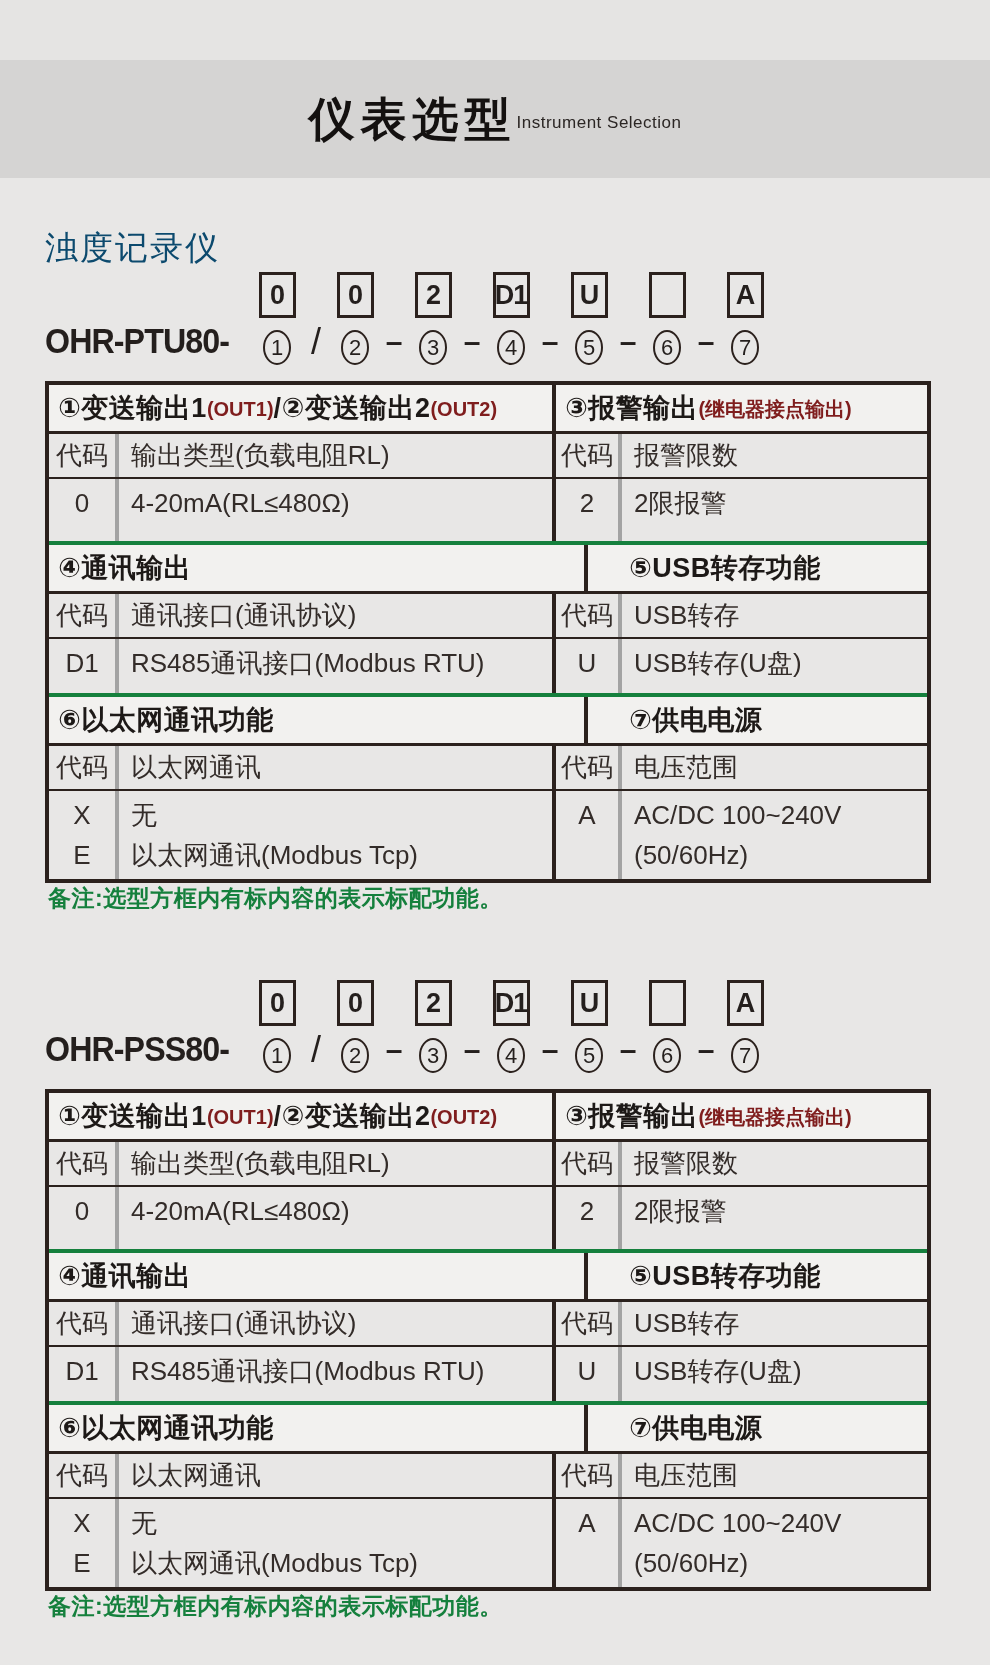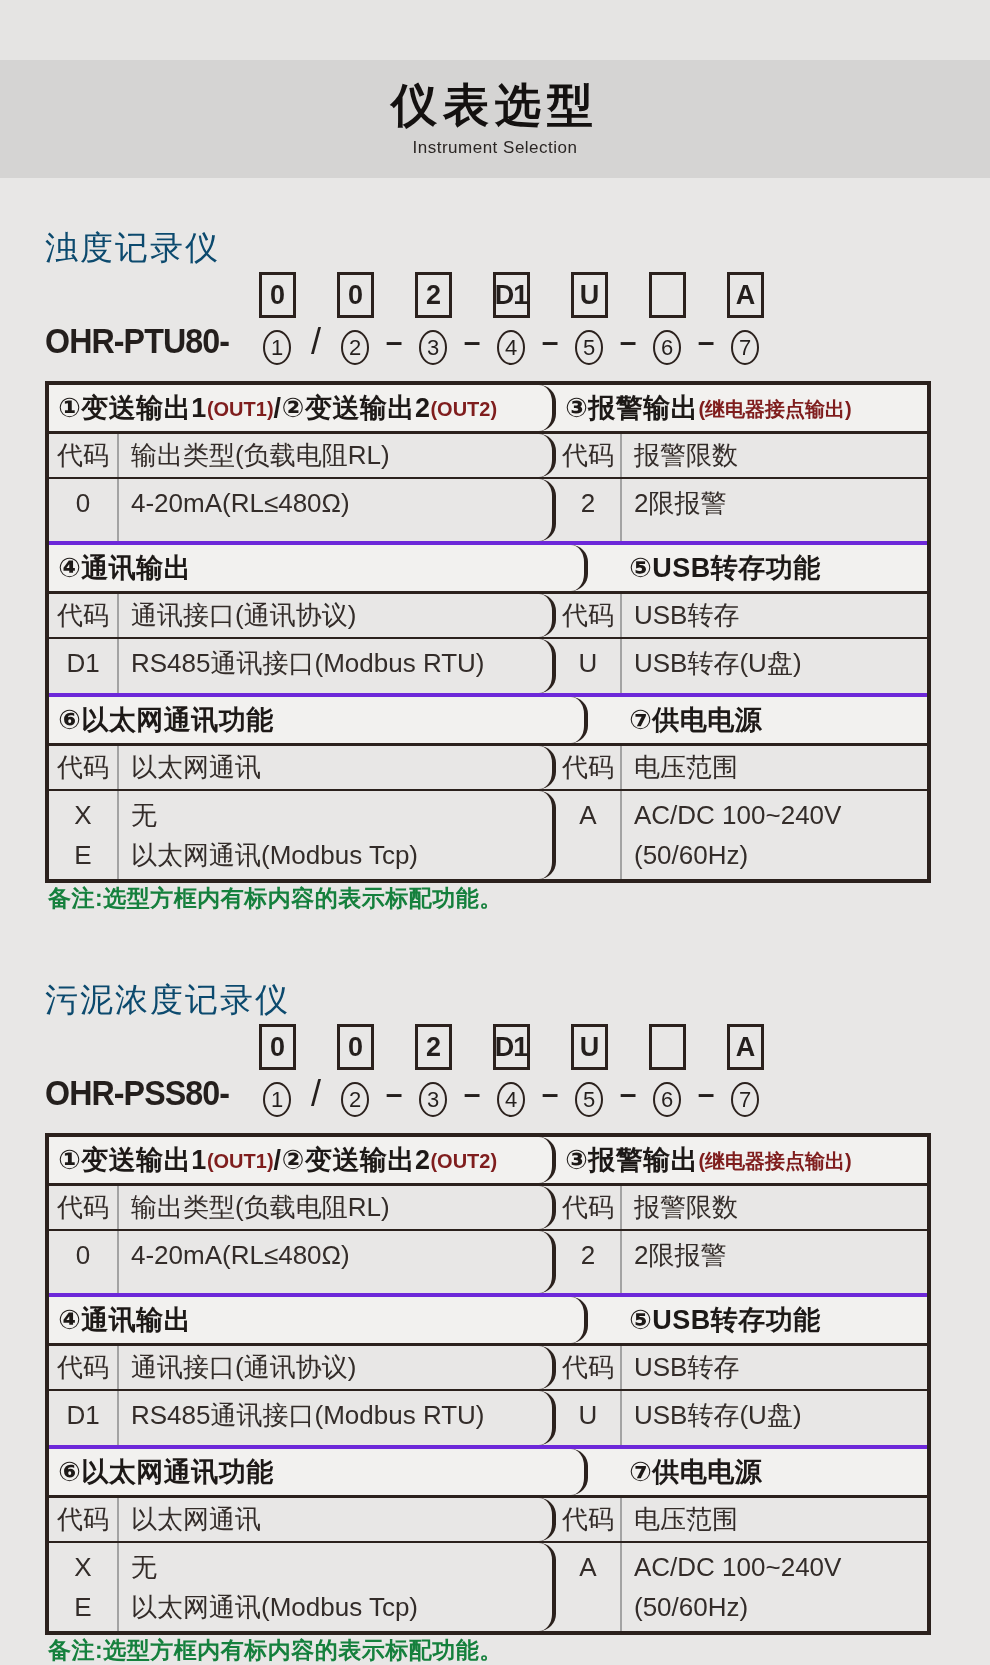--- a/index.html
+++ b/index.html
@@ -6,21 +6,21 @@
   html,body { width:990px; height:1665px; overflow:hidden; }
   body {
     background:#e8e7e6;
     font-family:"Liberation Sans","DejaVu Sans",sans-serif;
     color:#332c29;
   }
   
   .top-strip { height:60px; background:#e5e4e3; }
   .title-band {
     height:118px; background:#d5d4d3;
-    display:flex; flex-direction:column; align-items:center; justify-content:center;
+    display:flex; align-items:center; justify-content:center;
   }
   .page-title { font-size:46px; font-weight:bold; color:#141110; letter-spacing:6px; line-height:1.1; }
   .page-subtitle { font-size:17px; color:#2b2624; margin-top:8px; letter-spacing:0.5px; }
 
   
   .section { margin-left:45px; margin-right:45px; }
   .sec1 { margin-top:50px; }
   .sec2 { margin-top:66px; }
   .product-name { font-size:33px; color:#0c4a6e; letter-spacing:2px; line-height:40px; }
 
@@ -40,26 +40,26 @@
     margin-top:12px; width:28px; height:35px; border:2px solid #2b211d; border-radius:50%;
     display:flex; align-items:center; justify-content:center;
     font-size:22px; color:#241f1d;
   }
   .sep { width:34px; text-align:center; line-height:46px; font-size:30px; font-weight:bold; color:#241f1d; }
   .sep.slash { font-weight:normal; font-size:36px; }
 
   
   .tbl { margin-top:16px; width:886px; border:4px solid #2b211d; }
   .trow { display:grid; grid-template-columns:70px 437px 66px 1fr; }
-  .trow .c { border-right:2px solid #a3a3a3; }
-  .trow .c.mid { border-right:4px solid #2b211d;border-radius:17px; }
+  .trow .c { border-right:4px solid #a3a3a3; }
+  .trow .c.mid { border-right:4px solid #2b211d; }
   .trow .c.last { border-right:0;border-radius:23px; }
   .rb2 { border-bottom:2px solid #2b211d; }
   .rb3 { border-bottom:3px solid #2b211d; }
-  .tt4 { border-top:4px solid #6d28d9;gap:32px; }
+  .tt4 { border-top:4px solid #15803d;gap:32px; }
 
   .hdrow { background:#f2f1ef; }
   .hdcell { grid-column:span 2; display:flex; align-items:center; padding:5px 9px 5px 9px; min-height:44px; }
   .hdcell .big { font-size:27px; font-weight:bold; color:#1d1917; letter-spacing:0.5px; white-space:nowrap; }
   .hdcell .small { font-size:20px; font-weight:bold; color:#7f1d1d; white-space:nowrap; padding-top:3px; }
 
   .colrow .c { min-height:40px; padding:4px 8px; font-size:26px; display:flex; align-items:center; }
   .valrow .c { padding:4px 8px; font-size:26px; display:flex; align-items:flex-start; line-height:40px; }
   .v1 .c { min-height:62px; }
   .v2 .c { min-height:54px; }
@@ -189,21 +189,20 @@
 以太网通讯(Modbus Tcp)</div>
       <div class="c codec">A</div>
       <div class="c last descc pre">AC/DC 100~240V
 (50/60Hz)</div>
     </div>
   </div>
 </div>
 <div class="note">备注:选型方框内有标内容的表示标配功能。</div>
 
 <div class="section sec2">
-  <div class="product-name">污泥浓度记录仪</div>
 
   <div class="model-row">
     <span class="model-prefix">OHR-PSS80-</span>
     <div class="unit">
       <div class="cbox">0</div>
       <div class="circ">1</div>
     </div>
     <span class="sep slash">/</span>
     <div class="unit">
       <div class="cbox">0</div>

